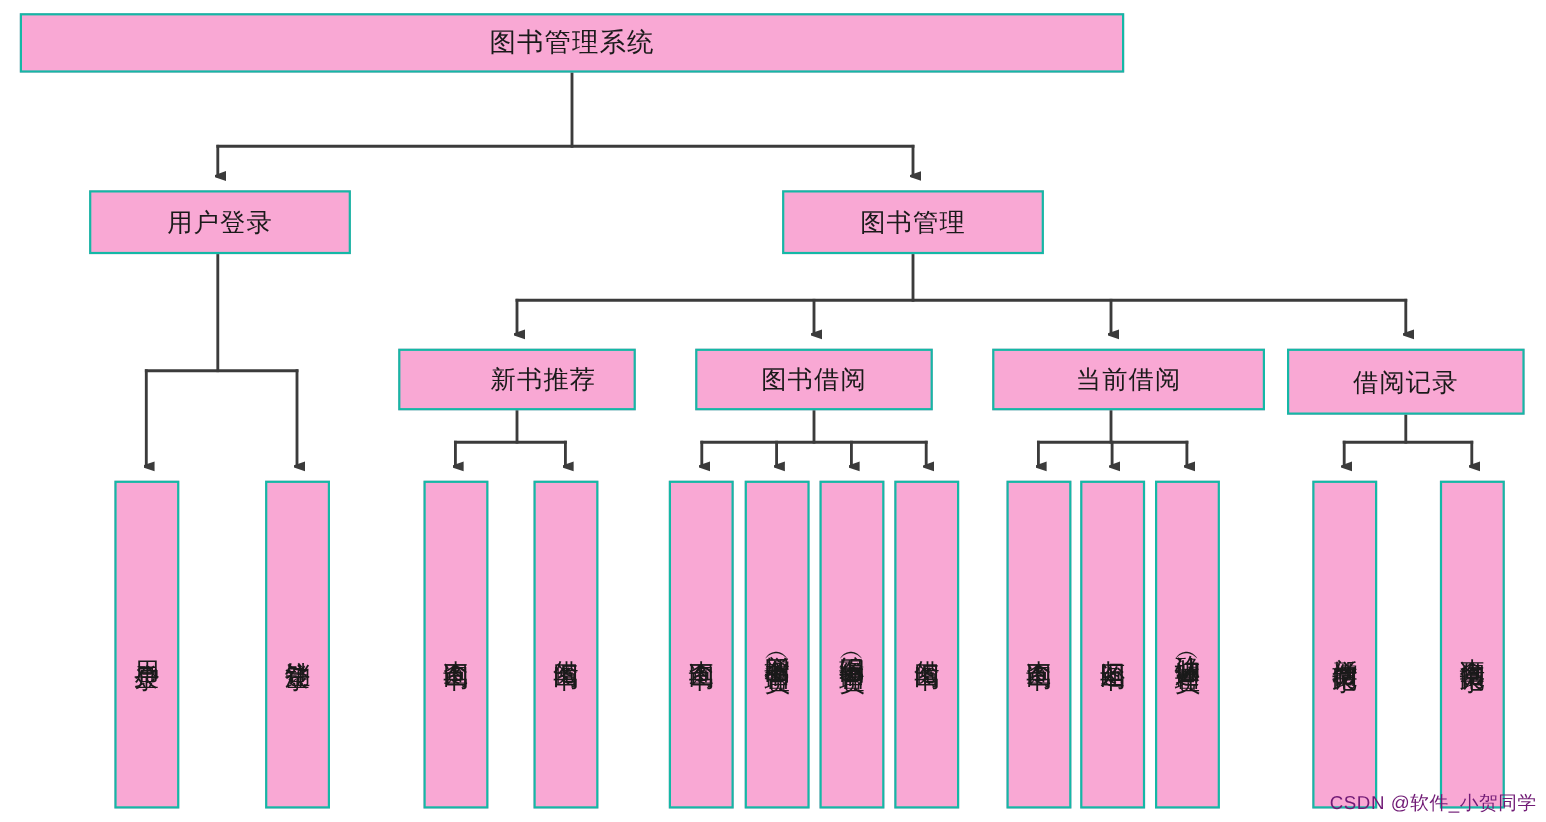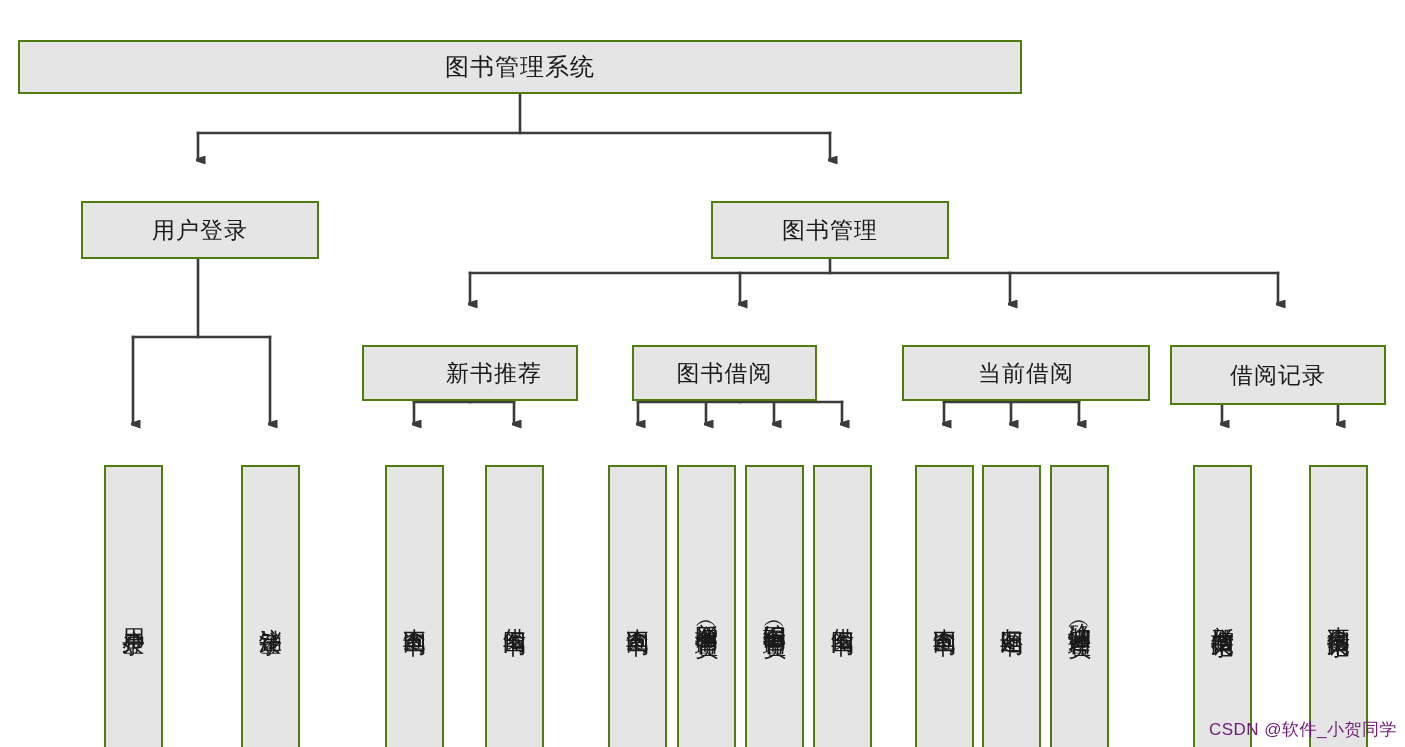--- a/index.html
+++ b/index.html
@@ -22,27 +22,26 @@
     position: absolute;
     left: 0;
     top: 0;
     width: 1405px;
     height: 747px;
     pointer-events: none;
   }
   .node {
     position: absolute;
     box-sizing: border-box;
-    border: 2px solid #4d7c0f;
-    background: #e5e5e5;
+    border: 2px solid #14b8a6;
+    background: #f9a8d4;
     display: flex;
     align-items: center;
     justify-content: center;
     color: #1a1a1a;
-    margin-top: 28px;
   }
   .node .lbl {
     display: block;
     text-align: center;
     line-height: 1.05;
     white-space: nowrap;
   }
   
   .node.h .lbl {
     font-size: 23px;
@@ -141,21 +140,21 @@
   </div>
 
   <div class="node h" style="left:711px; top:173px; width:238px; height:58px;">
     <span class="lbl">图书管理</span>
   </div>
 
   <div class="node h" style="left:362px; top:317px; width:216px; height:56px;padding-left:48px;">
     <span class="lbl">新书推荐</span>
   </div>
 
-  <div class="node h" style="left:632px; top:317px; width:185px; height:56px;">
+  <div class="node h" style="left:632px; top:317px; width:216px; height:56px;">
     <span class="lbl">图书借阅</span>
   </div>
 
   <div class="node h" style="left:902px; top:317px; width:248px; height:56px;">
     <span class="lbl">当前借阅</span>
   </div>
 
   <div class="node h" style="left:1170px; top:317px; width:216px; height:60px;">
     <span class="lbl">借阅记录</span>
   </div>

